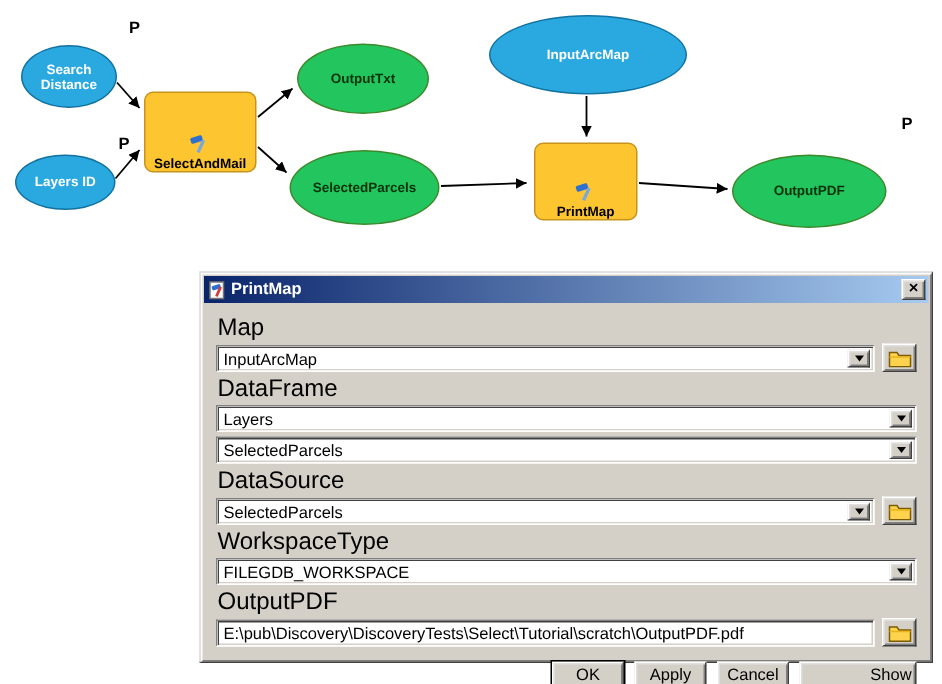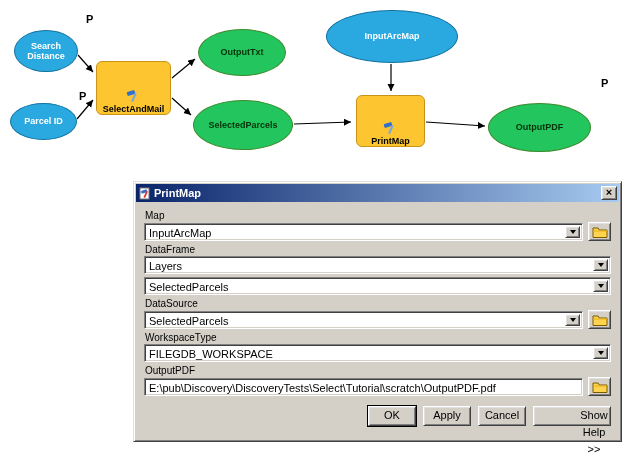--- a/index.html
+++ b/index.html
@@ -29,21 +29,21 @@
               background:linear-gradient(to right,#0a246a,#a6caf0); }
   .title-text { color:#ffffff; font-size:11px; font-weight:bold; margin-left:3px; }
   .close-btn { margin-left:auto; width:16px; height:14px; background:#d4d0c8;
                border:1px solid; border-color:#ffffff #404040 #404040 #ffffff;
                box-shadow: inset 1px 1px 0 #dfdfdf, inset -1px -1px 0 #808080;
                font-size:11px; font-weight:bold; line-height:11px; text-align:center;
                color:#000; cursor:default; }
 
   .body { padding:4px 10px 8px 10px; }
   .field { margin-bottom:3px; }
-  .field-label { font-size:10px; color:#000; margin:2px 0 1px 1px; }
+  .field-label { font-size:16px; color:#000; margin:2px 0 1px 1px; }
   .row { display:flex; align-items:center; }
 
   .inputbox { flex:1; height:18px; position:relative; background:#ffffff;
               border:1px solid; border-color:#808080 #ffffff #ffffff #808080;
               box-shadow: inset 1px 1px 0 #404040, inset -1px -1px 0 #d4d0c8;
               font-size:11px; line-height:14px; padding:2px 18px 0 4px;
               white-space:nowrap; overflow:hidden; }
   .inputbox.plain { padding-right:4px; }
   .combo-btn { position:absolute; right:2px; top:2px; bottom:2px; width:15px;
                background:#d4d0c8; border:1px solid;
@@ -83,21 +83,21 @@
     <line x1="172" y1="78" x2="195" y2="59" stroke="#000" stroke-width="1.2" marker-end="url(#arw)"></line>
     <line x1="172" y1="98" x2="191" y2="115" stroke="#000" stroke-width="1.2" marker-end="url(#arw)"></line>
     <line x1="294" y1="124" x2="351" y2="122" stroke="#000" stroke-width="1.2" marker-end="url(#arw)"></line>
     <line x1="391" y1="64" x2="391" y2="91" stroke="#000" stroke-width="1.2" marker-end="url(#arw)"></line>
     <line x1="426" y1="122" x2="485" y2="126" stroke="#000" stroke-width="1.2" marker-end="url(#arw)"></line>
   </svg>
 
   <div class="node ellipse blue" style="left:14px; top:30px; width:64px; height:42px;">Search Distance</div>
   <div class="pmark" style="left:86px; top:13px;">P</div>
 
-  <div class="node ellipse blue" style="left:10px; top:103px; width:67px; height:37px;">Parcel ID</div>
+  <div class="node ellipse blue" style="left:10px; top:103px; width:67px; height:37px;">Layers ID</div>
   <div class="pmark" style="left:79px; top:90px;">P</div>
 
   <div class="node tool" style="left:96px; top:61px; width:75px; height:54px;">
     <svg width="15" height="13" viewBox="0 0 15 13">
       <rect x="1" y="1" width="8" height="4" rx="1" fill="#2f6fd0" transform="rotate(-18 5 3)"></rect>
       <rect x="7" y="3" width="2.2" height="9" fill="#7aa7e0" transform="rotate(24 8 7)"></rect>
     </svg>
     <span>SelectAndMail</span>
   </div>
 

